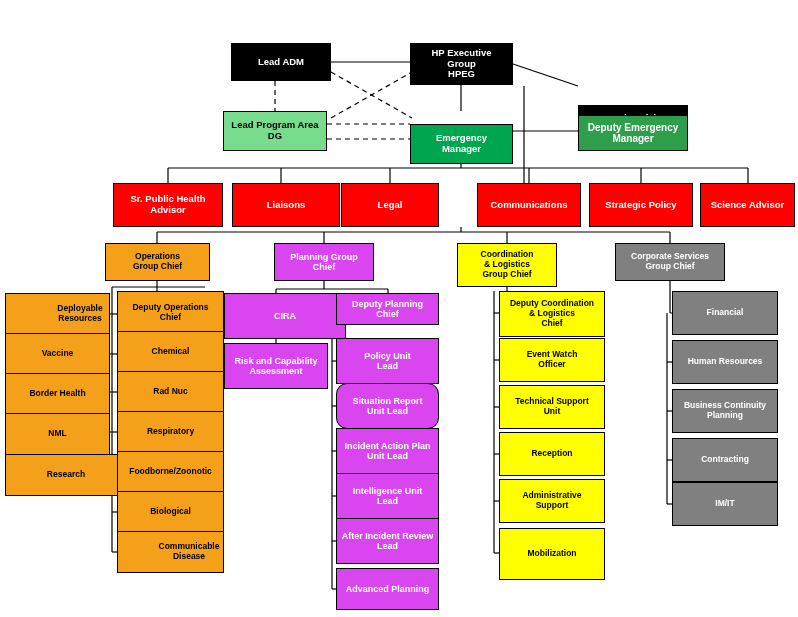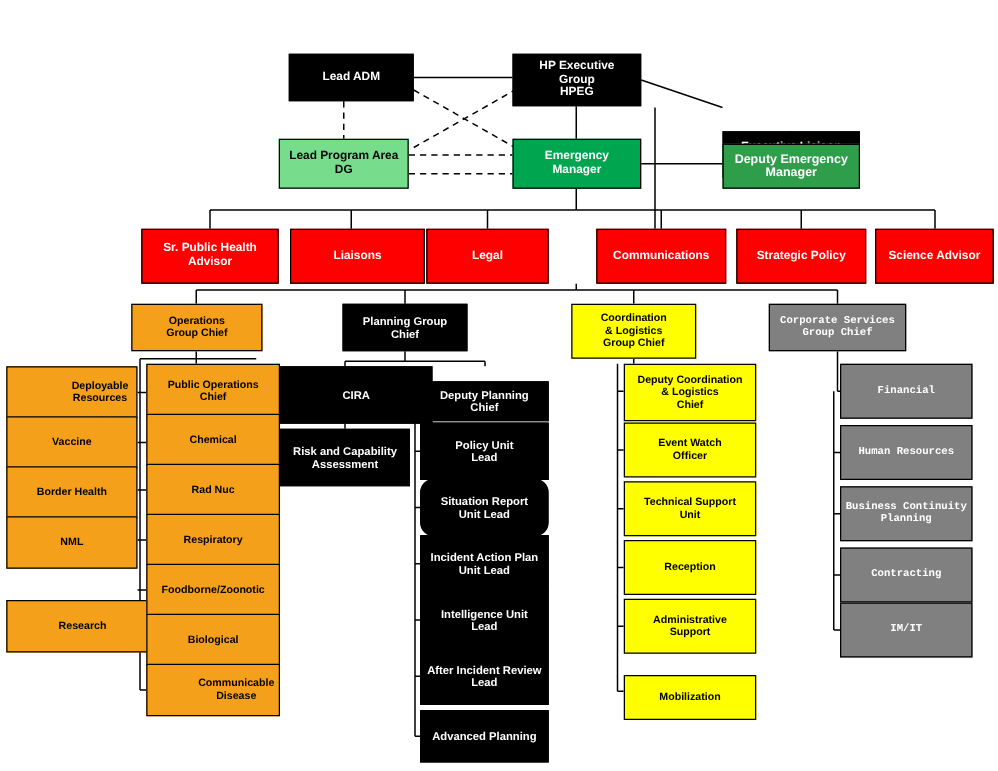--- a/index.html
+++ b/index.html
@@ -36,23 +36,23 @@
     line-height: 1.15;
     padding: 2px 3px;
     overflow: hidden;
   }
   .black  { background: #000000; color: #ffffff; font-size: 9.5px; }
   .green  { background: #00a550; color: #ffffff; font-size: 9.5px; }
   .ltgreen{ background: #77dd8c; color: #000000; font-size: 9.5px; }
   .dkgreen{ background: #2e9e4b; color: #ffffff; font-size: 10px; }
   .red    { background: #ff0000; color: #ffffff; font-size: 9.5px; }
   .orange { background: #f5a01b; color: #000000; font-size: 8.5px; }
-  .blue   { background: #000000; color: #ffffff; font-size: 9px; }
+  .blue   { background: #d946ef; color: #ffffff; font-size: 9px; }
   .yellow { background: #ffff00; color: #000000; font-size: 8.5px; }
-  .gray   { background: #808080; color: #ffffff; font-size: 8.5px; font-family: Liberation Mono, monospace; }
+  .gray   { background: #808080; color: #ffffff; font-size: 8.5px; }
   .node span { display: block; }
 </style>
 </head>
 <body>
 
 <div id="canvas">
 
   <svg id="lines" viewBox="0 0 798 617">
     <g stroke="#000000" stroke-width="1.2" fill="none">
 
@@ -156,21 +156,21 @@
           <span>Executive Liaison</span>
           <span>Officer</span>
         </div>
       </div>
       <div class="node ltgreen" style="left: 223px; top: 111px; width: 104px; height: 40px;">
         <div>
           <span>Lead Program Area</span>
           <span>DG</span>
         </div>
       </div>
-      <div class="node green" style="left: 410px; top: 111px; width: 103px; height: 40px;">
+      <div class="node green" style="left: 410px; top: 124px; width: 103px; height: 40px;">
         <div>
           <span>Emergency</span>
           <span>Manager</span>
         </div>
       </div>
       <div class="node dkgreen" style="left: 578px; top: 115px; width: 110px; height: 36px;">
         <div>
           <span>Deputy Emergency</span>
           <span>Manager</span>
         </div>
@@ -244,28 +244,28 @@
       <div class="node orange" style="left: 5px; top: 373px; width: 105px; height: 42px;">
         <div>
           <span>Border Health</span>
         </div>
       </div>
       <div class="node orange" style="left: 5px; top: 413px; width: 105px; height: 42px;">
         <div>
           <span>NML</span>
         </div>
       </div>
-      <div class="node orange" style="left: 5px; top: 480px; width: 122px; height: 42px;">
+      <div class="node orange" style="left: 5px; top: 454px; width: 122px; height: 42px;">
         <div>
           <span>Research</span>
         </div>
       </div>
       <div class="node orange" style="left: 117px; top: 291px; width: 107px; height: 44px;">
         <div>
-          <span>Public Operations</span>
+          <span>Deputy Operations</span>
           <span>Chief</span>
         </div>
       </div>
       <div class="node orange" style="left: 117px; top: 331px; width: 107px; height: 42px;">
         <div>
           <span>Chemical</span>
         </div>
       </div>
       <div class="node orange" style="left: 117px; top: 371px; width: 107px; height: 42px;">
         <div>
@@ -296,21 +296,21 @@
         <div>
           <span>CIRA</span>
         </div>
       </div>
       <div class="node blue" style="left: 224px; top: 343px; width: 104px; height: 46px;">
         <div>
           <span>Risk and Capability</span>
           <span>Assessment</span>
         </div>
       </div>
-      <div class="node blue" style="left: 336px; top: 293px; width: 103px; height: 32px; margin-top: 12px;">
+      <div class="node blue" style="left: 336px; top: 293px; width: 103px; height: 32px;">
         <div>
           <span>Deputy Planning</span>
           <span>Chief</span>
         </div>
       </div>
       <div class="node blue" style="left: 336px; top: 338px; width: 103px; height: 46px;">
         <div>
           <span>Policy Unit</span>
           <span>Lead</span>
         </div>
@@ -367,21 +367,21 @@
         <div>
           <span>Reception</span>
         </div>
       </div>
       <div class="node yellow" style="left: 499px; top: 479px; width: 106px; height: 44px;">
         <div>
           <span>Administrative</span>
           <span>Support</span>
         </div>
       </div>
-      <div class="node yellow" style="left: 499px; top: 540px; width: 106px; height: 36px;">
+      <div class="node yellow" style="left: 499px; top: 528px; width: 106px; height: 52px;">
         <div>
           <span>Mobilization</span>
         </div>
       </div>
       <div class="node gray" style="left: 672px; top: 291px; width: 106px; height: 44px;">
         <div>
           <span>Financial</span>
         </div>
       </div>
       <div class="node gray" style="left: 672px; top: 340px; width: 106px; height: 44px;">

